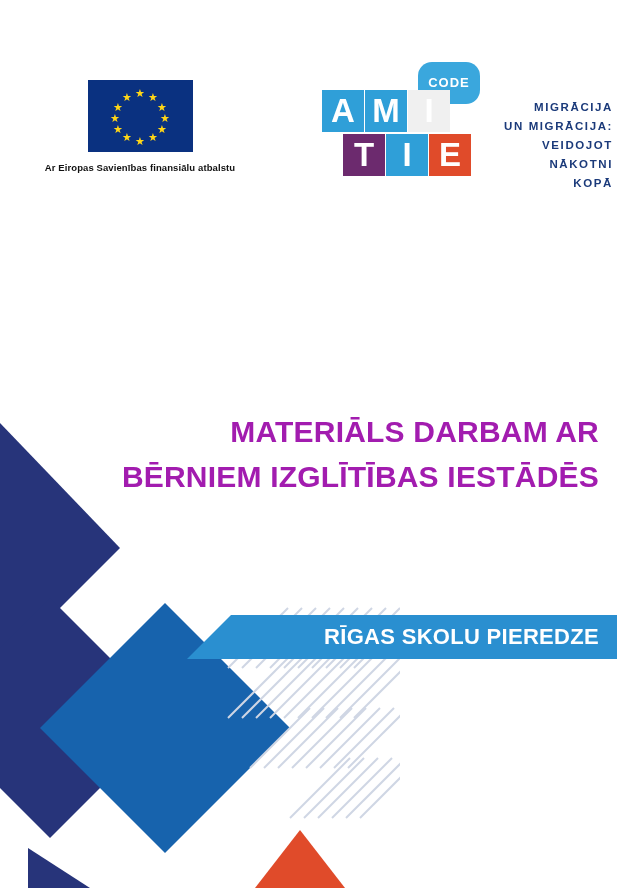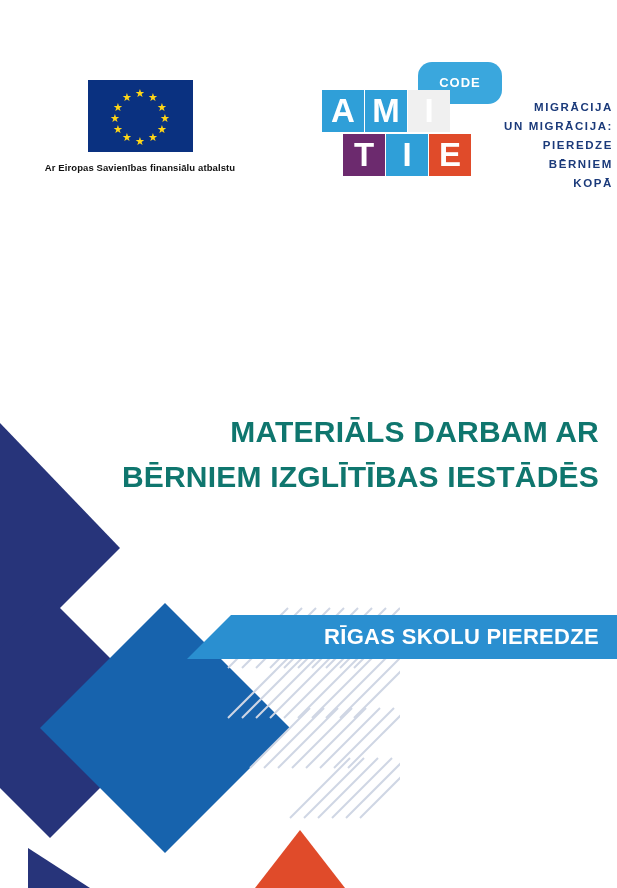--- a/index.html
+++ b/index.html
@@ -78,21 +78,21 @@
   .t-m { left: 43px;top: 12px;  background: #2f9fd8; }
   .t-i1{ left: 86px;top: 12px;  background: #f0f0f0; color:#2f9fd8; }
   .t-t { left: 21px;top: 56px;  background: #6c2a6e; }
   .t-i2{ left: 64px;top: 56px;  background: #2f9fd8; }
   .t-e { left: 107px;top:56px;  background: #e04b2a; }
 
   .amitie .bubble {
     position: absolute;
     left: 96px;
     top: -16px;
-    width: 84px;
+    width: 62px;
     height: 42px;
     background: #3aa7dd;
     border-radius: 14px;
     color: #ffffff;
     font-size: 13px;
     font-weight: bold;
     letter-spacing: 1px;
     text-align: center;
     line-height: 42px;
   }
@@ -137,21 +137,21 @@
     left: 0;
     right: 18px;
     top: 415px;
     text-align: right;
   }
   .title-line {
     font-size: 30px;
     font-weight: bold;
     letter-spacing: 0.2px;
     line-height: 34px;
-    color: #0f766e;
+    color: #a21caf;
     margin: 0 0 11px 0;
     font-family: "Liberation Sans", sans-serif;
   }
   .title-line:last-child { margin-bottom: 16px; }
 
   
   .banner {
     position: absolute;
     right: 0;
     top: 615px;
@@ -204,22 +204,22 @@
     <div class="tile t-m">M</div>
     <div class="tile t-i1">I</div>
     <div class="tile t-t">T</div>
     <div class="tile t-i2">I</div>
     <div class="tile t-e">E</div>
   </div>
 
   <div class="amitie-text">
     <div>MIGRĀCIJA</div>
     <div>UN MIGRĀCIJA:</div>
-    <div>PIEREDZE</div>
-    <div>BĒRNIEM</div>
+    <div>VEIDOJOT</div>
+    <div>NĀKOTNI</div>
     <div>KOPĀ</div>
   </div>
 
 </div>
 
 <div class="art">
   <svg width="400" height="470" viewBox="0 0 400 470" xmlns="http://www.w3.org/2000/svg">
 
     <polygon points="0,5 0,250 120,130" fill="#27347a"></polygon>
 

